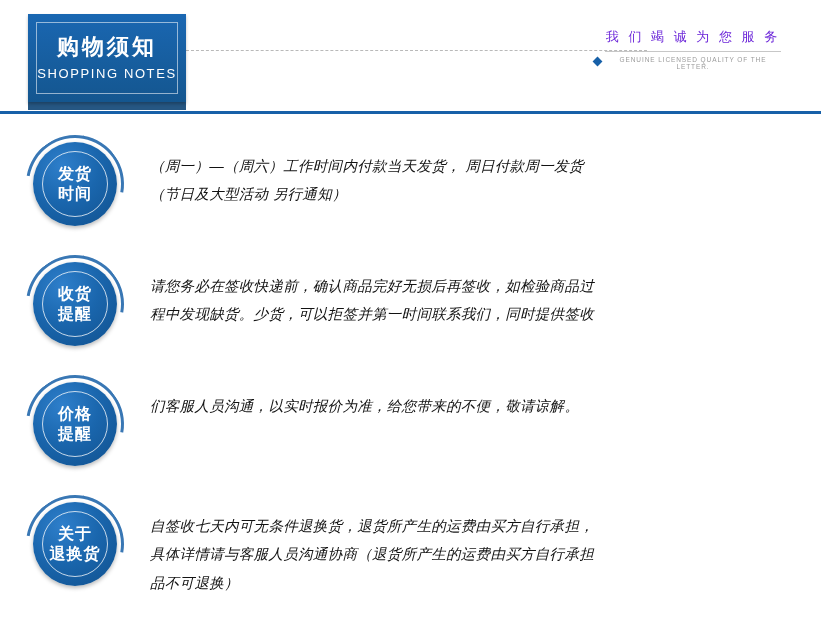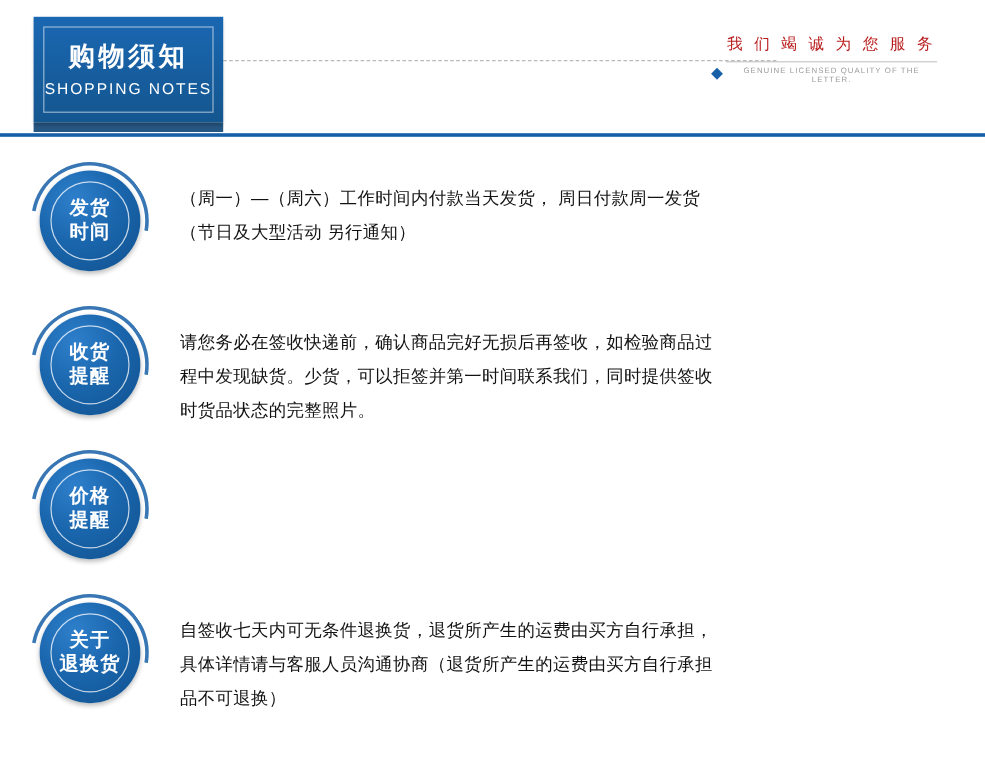--- a/index.html
+++ b/index.html
@@ -80,21 +80,21 @@
     z-index: 1;
   }
   .header-right {
     position: absolute;
     right: 40px;
     top: 28px;
     width: 176px;
     text-align: center;
   }
   .header-right-cn {
-    color: #b91c1c;
+    color: #6d28d9;
     font-size: 13px;
     letter-spacing: 3px;
     line-height: 1.4;
   }
   .header-right-rule {
     border-top: 1px solid #c7c7c7;
     margin: 5px 0 4px 0;
   }
   .header-right-en {
     color: #9a9a9a;
@@ -186,20 +186,21 @@
     letter-spacing: 1px;
     z-index: 2;
   }
   .badge-text span {
     display: block;
   }
   .item-body {
     flex: 1 1 auto;
     padding-right: 54px;
     padding-top: 14px;
+    font-style: italic;
   }
   .item-line {
     font-size: 14.5px;
     line-height: 1.95;
     color: #121212;
     letter-spacing: 0.3px;
   }
 </style>
 </head>
 <body>
@@ -246,34 +247,34 @@
         <div class="badge">
           <div class="badge-text">
             <span>收货</span>
             <span>提醒</span>
           </div>
         </div>
       </div>
       <div class="item-body">
         <div class="item-line">请您务必在签收快递前，确认商品完好无损后再签收，如检验商品过</div>
         <div class="item-line">程中发现缺货。少货，可以拒签并第一时间联系我们，同时提供签收</div>
-        <div class="item-line">时货品状态的完整照片。</div>
       </div>
     </div>
 
     <div class="item">
       <div class="badge-wrap">
         <div class="badge">
           <div class="badge-text">
             <span>价格</span>
             <span>提醒</span>
           </div>
         </div>
       </div>
       <div class="item-body">
+        <div class="item-line">们客服人员沟通，以实时报价为准，给您带来的不便，敬请谅解。</div>
       </div>
     </div>
 
     <div class="item">
       <div class="badge-wrap">
         <div class="badge">
           <div class="badge-text">
             <span>关于</span>
             <span>退换货</span>
           </div>

